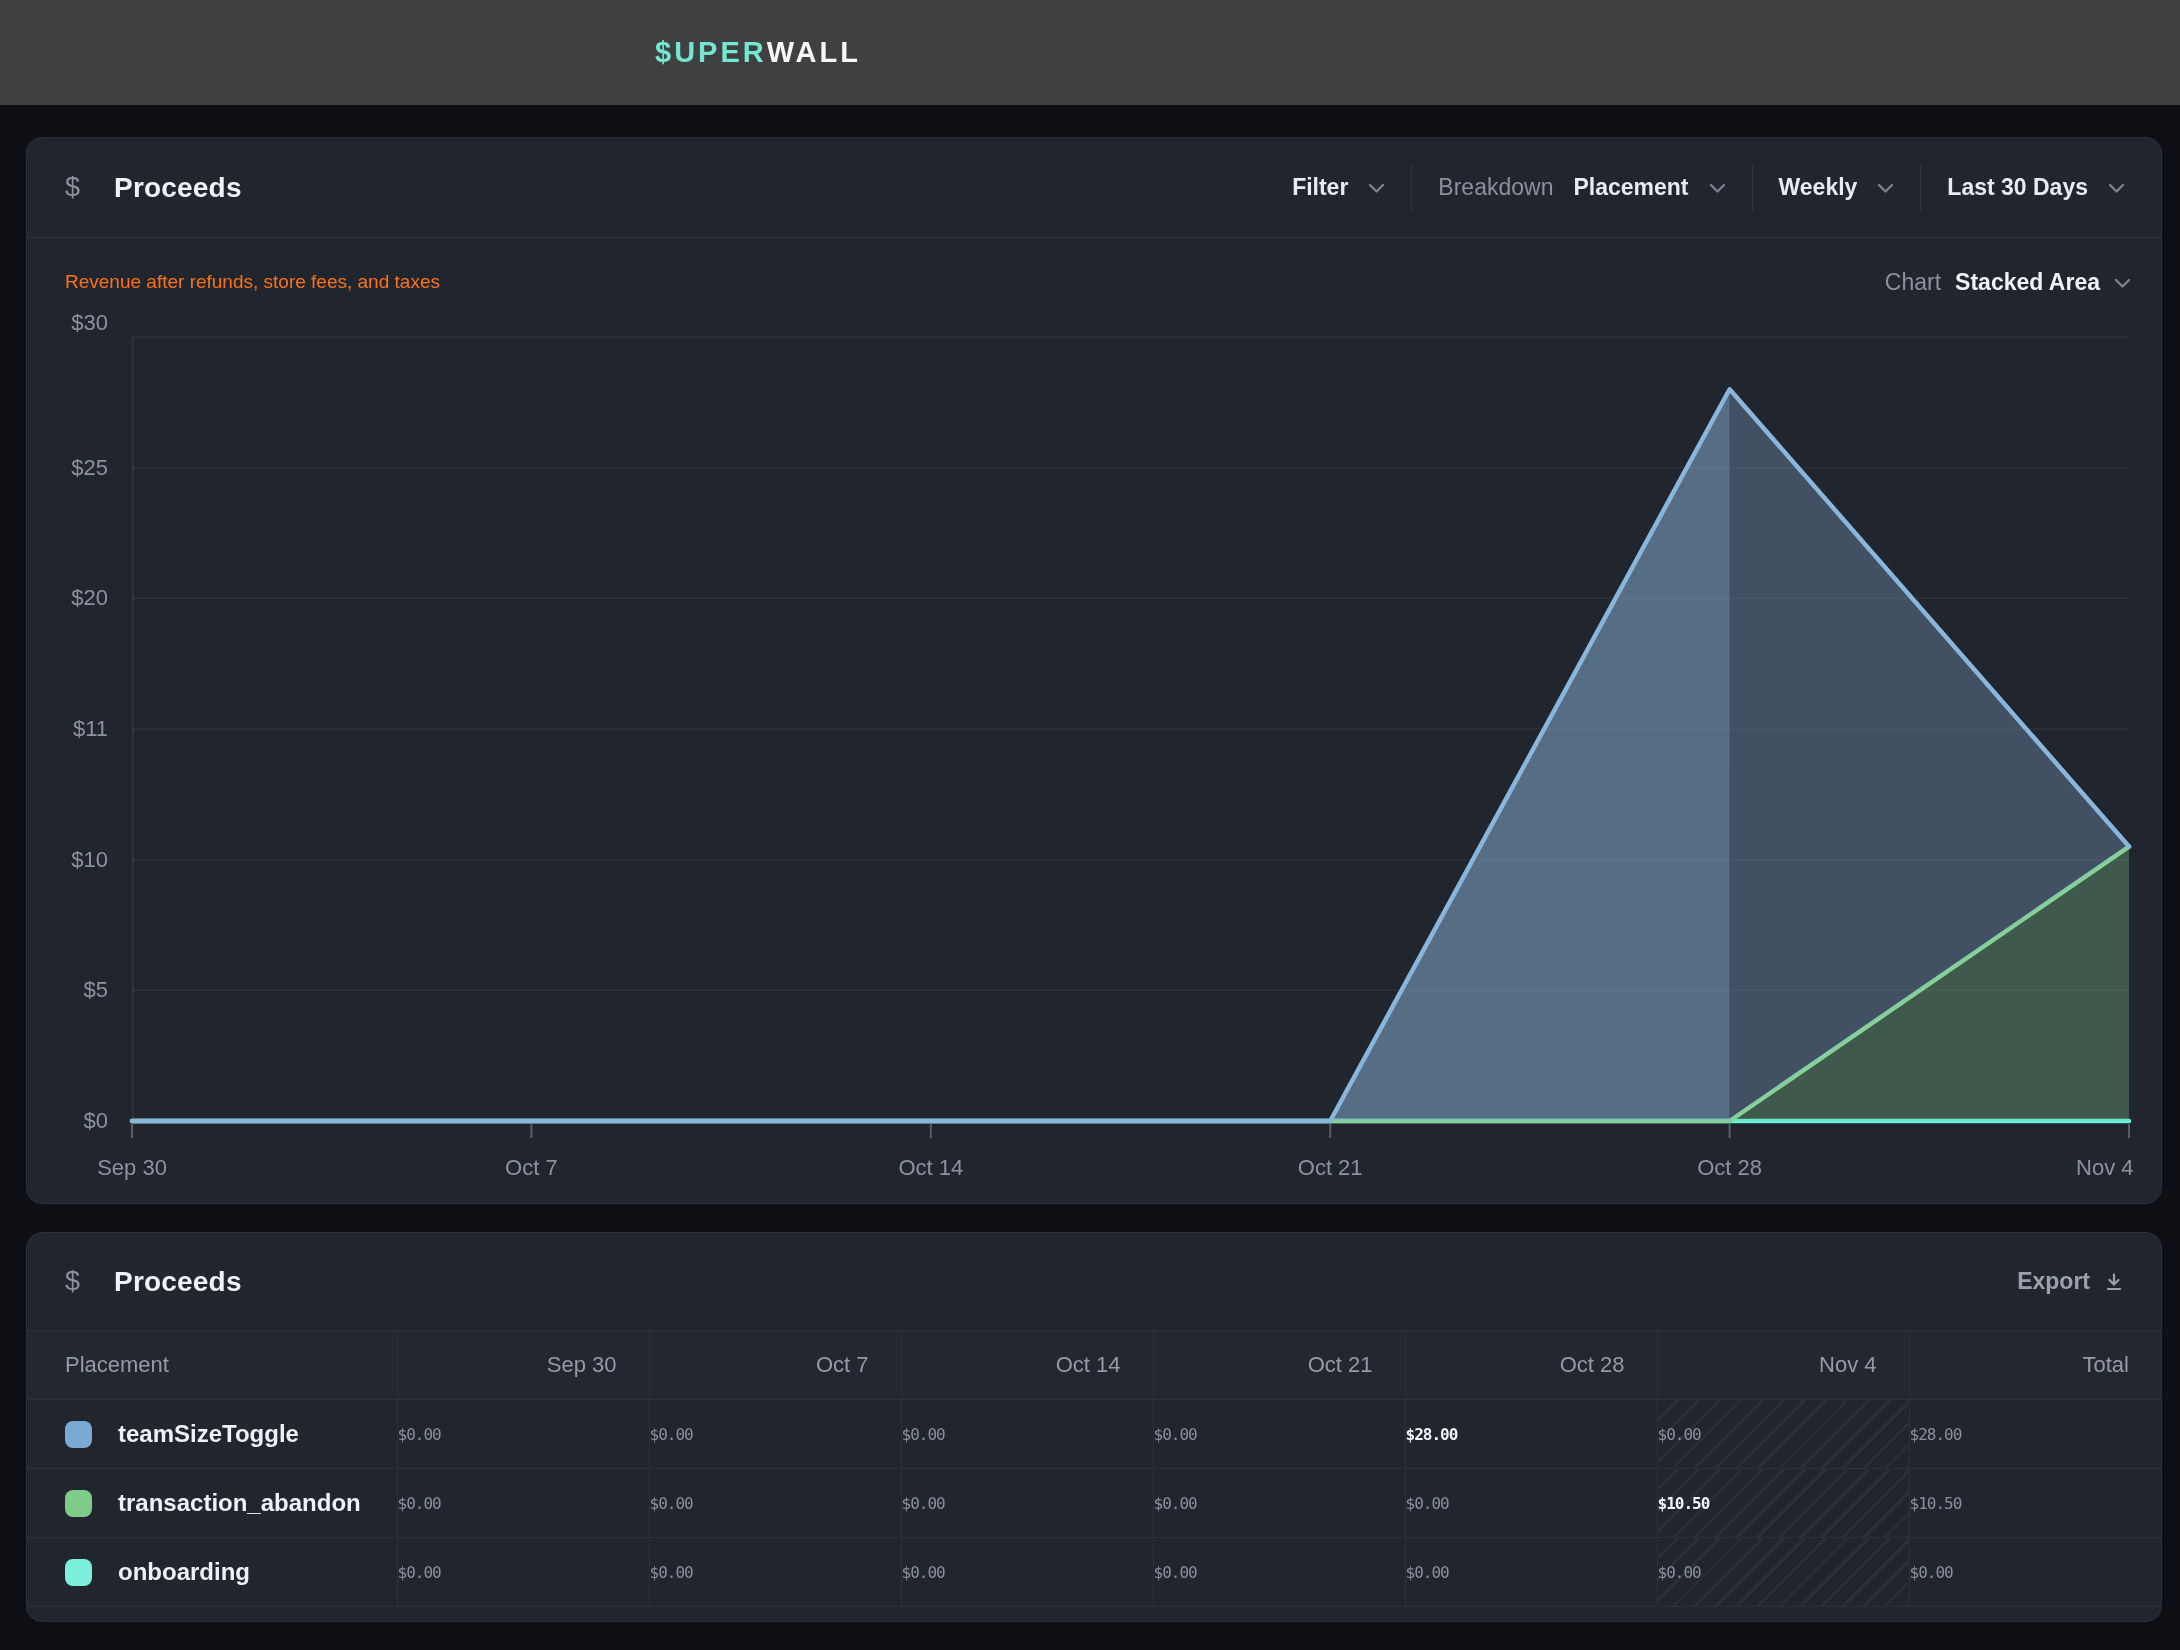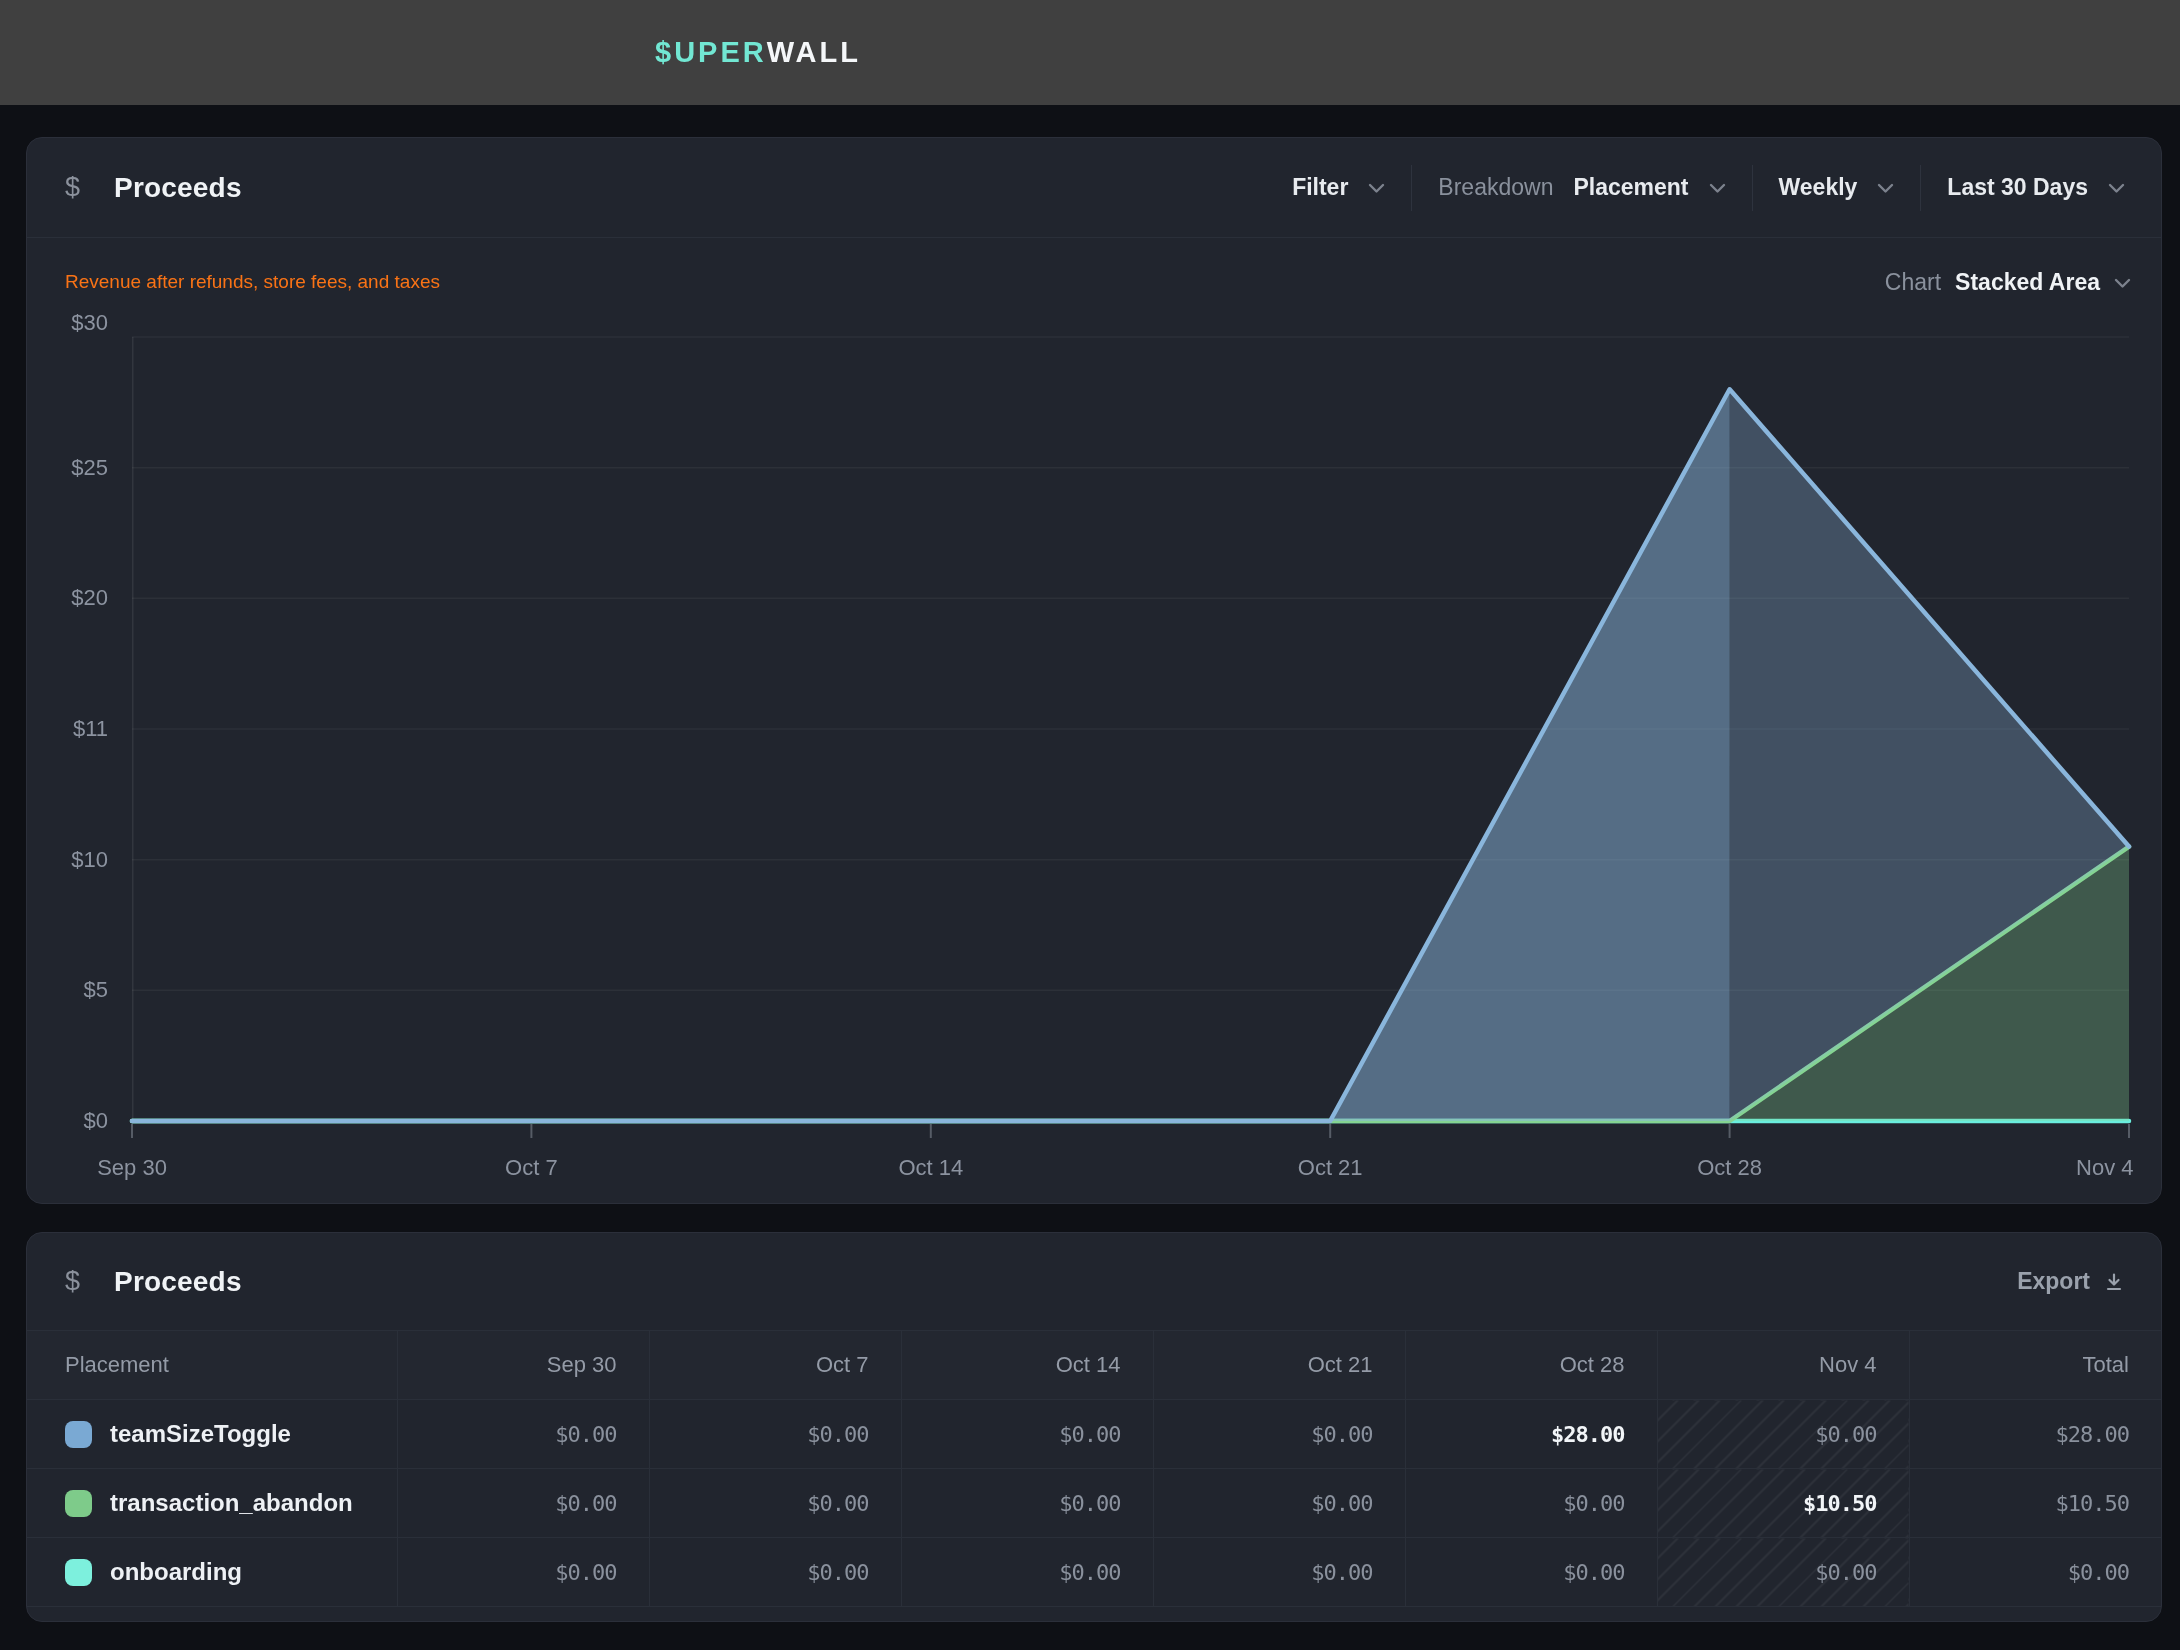--- a/index.html
+++ b/index.html
@@ -54,27 +54,27 @@
   .export-btn { display:flex; align-items:center; gap:14px; color:#9aa1ac; font-size:23px;
                 font-weight:600; cursor:pointer; }
 
   table { position:absolute; left:0; top:97px; width:2134px; border-collapse:collapse; table-layout:fixed; }
   th, td { height:69px; border-top:1px solid #2a2f39; font-weight:400; }
   tr > *:not(:first-child) { border-left:1px solid #2a2f39; }
   tbody tr:last-child td { border-bottom:1px solid #2a2f39; }
   th { color:#949ba7; font-size:22px; text-align:right; padding-right:32px;
        background:rgba(255,255,255,0.012); }
   th.name-col { text-align:left; padding-left:38px; }
-  td.val { font-family:"DejaVu Sans Mono", monospace; font-size:22px; color:#8a919d;
-           text-align:right; padding-right:32px; letter-spacing:-1px; }
+  td.val { font-family:"DejaVu Sans Mono", monospace; font-size:16px; color:#8a919d;
+           text-align:left; padding-right:32px; letter-spacing:-1px; }
   td.val.hl { color:#f2f5f8; font-weight:700; }
   td.hatched { background-image:repeating-linear-gradient(135deg,
                transparent 0 13px, rgba(255,255,255,0.055) 13px 15px); }
   td.name-cell { padding-left:38px; }
-  .name-wrap { display:flex; align-items:center; gap:18px; }
+  .name-wrap { display:flex; align-items:center; gap:26px; }
   .swatch { width:27px; height:27px; border-radius:8px; flex:0 0 auto; }
   .row-name { color:#eef1f5; font-size:24px; font-weight:600; }
 </style>
 </head>
 <body>
 
 <div class="page">
 
   <header class="topbar">
     <div class="logo">

